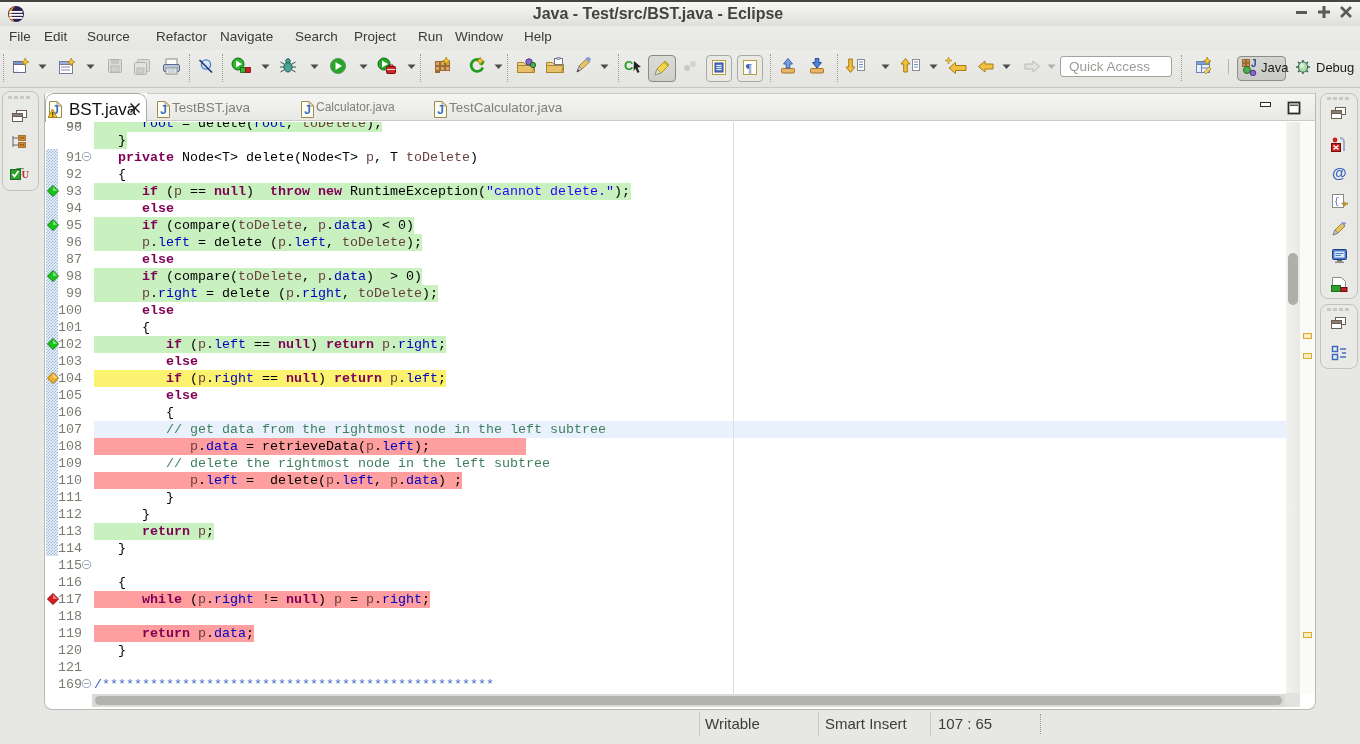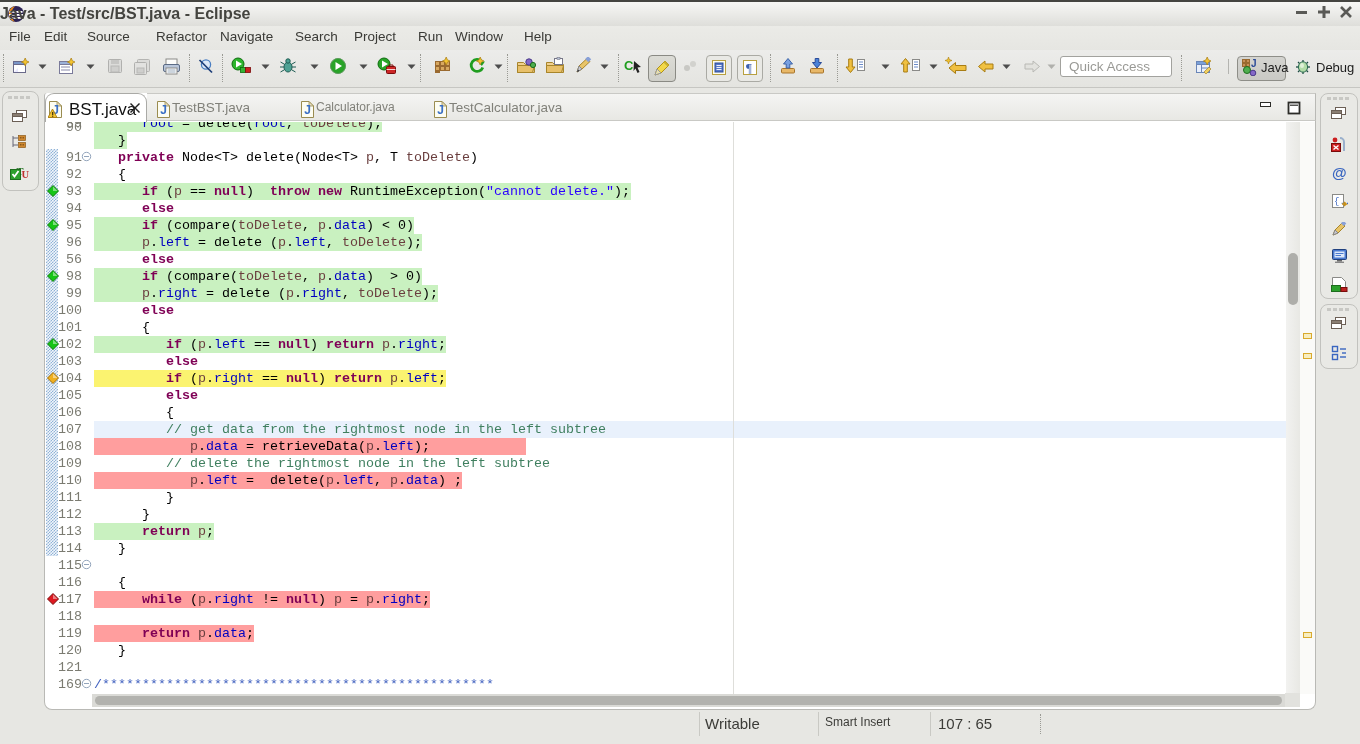--- a/index.html
+++ b/index.html
@@ -7,21 +7,21 @@
 .menu{position:absolute;top:29px;font-size:13.5px;color:#3a3a36}
 </style></head><body>
 <div style="position:absolute;left:0;top:0;width:1360px;height:26px;background:linear-gradient(#f7f7f5,#dededa);border-top:2px solid #454541"></div>
 <svg style="position:absolute;left:7px;top:5px" width="18" height="18">
     <circle cx="9" cy="9" r="8" fill="#2c2255"></circle>
     <path d="M8 1.2 A8 8 0 0 0 8 16.8 A10.5 10.5 0 0 1 8 1.2 Z" fill="#e88a1a"></path>
     <rect x="2.5" y="6" width="13" height="1.8" fill="#fff"></rect>
     <rect x="2" y="9" width="14" height="1.8" fill="#fff"></rect>
     <rect x="2.5" y="12" width="13" height="1.8" fill="#fff"></rect>
   </svg>
-<div style="position:absolute;left:0;top:5px;width:1316px;text-align:left;font-weight:bold;font-size:16px;color:#44443f">Java - Test/src/BST.java - Eclipse</div>
+<div style="position:absolute;left:0;top:5px;width:1316px;text-align:center;font-weight:bold;font-size:16px;color:#44443f">Java - Test/src/BST.java - Eclipse</div>
 <div style="position:absolute;left:1296px;top:11px;width:11px;height:3px;background:#5a5a56"></div>
 <svg style="position:absolute;left:1318px;top:6px" width="12" height="12">
     <path d="M6 0 V12 M0 6 H12" stroke="#5a5a56" stroke-width="3"></path>
   </svg>
 <svg style="position:absolute;left:1340px;top:6px" width="12" height="12">
     <path d="M1 1 L11 11 M11 1 L1 11" stroke="#5a5a56" stroke-width="2.6"></path>
   </svg>
 <div style="position:absolute;left:0;top:26px;width:1360px;height:24px;background:linear-gradient(#ebebe7,#e6e6e2)"></div>
 <span class="menu" style="left:9px">File</span>
 <span class="menu" style="left:44px">Edit</span>
@@ -354,21 +354,21 @@
 <div class="ln" style="top:182.8px">93</div>
 <div class="cl" style="top:199.8px">      <b style="color:#7f0055">else</b></div>
 <div class="ln" style="top:199.8px">94</div>
 <div style="position:absolute;left:94px;top:216.8px;width:320px;height:17px;background:#c9f1c0"></div>
 <div class="cl" style="top:216.8px">      <b style="color:#7f0055">if</b> (compare(<span style="color:#6a3e3e">toDelete</span>, <span style="color:#6a3e3e">p</span>.<span style="color:#0000c0">data</span>) &lt; 0)</div>
 <div class="ln" style="top:216.8px">95</div>
 <div style="position:absolute;left:94px;top:233.8px;width:328px;height:17px;background:#c9f1c0"></div>
 <div class="cl" style="top:233.8px">      <span style="color:#6a3e3e">p</span>.<span style="color:#0000c0">left</span> = delete (<span style="color:#6a3e3e">p</span>.<span style="color:#0000c0">left</span>, <span style="color:#6a3e3e">toDelete</span>);</div>
 <div class="ln" style="top:233.8px">96</div>
 <div class="cl" style="top:250.8px">      <b style="color:#7f0055">else</b></div>
-<div class="ln" style="top:250.8px">56</div>
+<div class="ln" style="top:250.8px">87</div>
 <div style="position:absolute;left:94px;top:267.8px;width:328px;height:17px;background:#c9f1c0"></div>
 <div class="cl" style="top:267.8px">      <b style="color:#7f0055">if</b> (compare(<span style="color:#6a3e3e">toDelete</span>, <span style="color:#6a3e3e">p</span>.<span style="color:#0000c0">data</span>)  &gt; 0)</div>
 <div class="ln" style="top:267.8px">98</div>
 <div style="position:absolute;left:94px;top:284.8px;width:344px;height:17px;background:#c9f1c0"></div>
 <div class="cl" style="top:284.8px">      <span style="color:#6a3e3e">p</span>.<span style="color:#0000c0">right</span> = delete (<span style="color:#6a3e3e">p</span>.<span style="color:#0000c0">right</span>, <span style="color:#6a3e3e">toDelete</span>);</div>
 <div class="ln" style="top:284.8px">99</div>
 <div class="cl" style="top:301.8px">      <b style="color:#7f0055">else</b></div>
 <div class="ln" style="top:301.8px">100</div>
 <div class="cl" style="top:318.8px">      {</div>
 <div class="ln" style="top:318.8px">101</div>
@@ -519,14 +519,14 @@
     <g stroke="#3a66c0" stroke-width="1.4">
       <line x1="9" y1="4" x2="15" y2="4"></line>
       <line x1="9" y1="12" x2="15" y2="12"></line>
       <line x1="11" y1="8" x2="15" y2="8"></line>
     </g>
   </svg>
 <div style="position:absolute;left:699px;top:712px;height:24px;border-left:1px solid #c9c9c4"></div>
 <div style="position:absolute;left:818px;top:712px;height:24px;border-left:1px solid #c9c9c4"></div>
 <div style="position:absolute;left:930px;top:712px;height:24px;border-left:1px solid #c9c9c4"></div>
 <div style="position:absolute;left:705px;top:715px;font-size:15px;color:#3c3c38">Writable</div>
-<div style="position:absolute;left:825px;top:715px;font-size:12px;color:#3c3c38">Smart Insert</div>
+<div style="position:absolute;left:825px;top:715px;font-size:15px;color:#3c3c38">Smart Insert</div>
 <div style="position:absolute;left:938px;top:715px;font-size:15px;color:#3c3c38">107 : 65</div>
 <div style="position:absolute;left:1040px;top:714px;height:20px;border-left:1px dotted #9a9a94"></div>
 </body></html>

